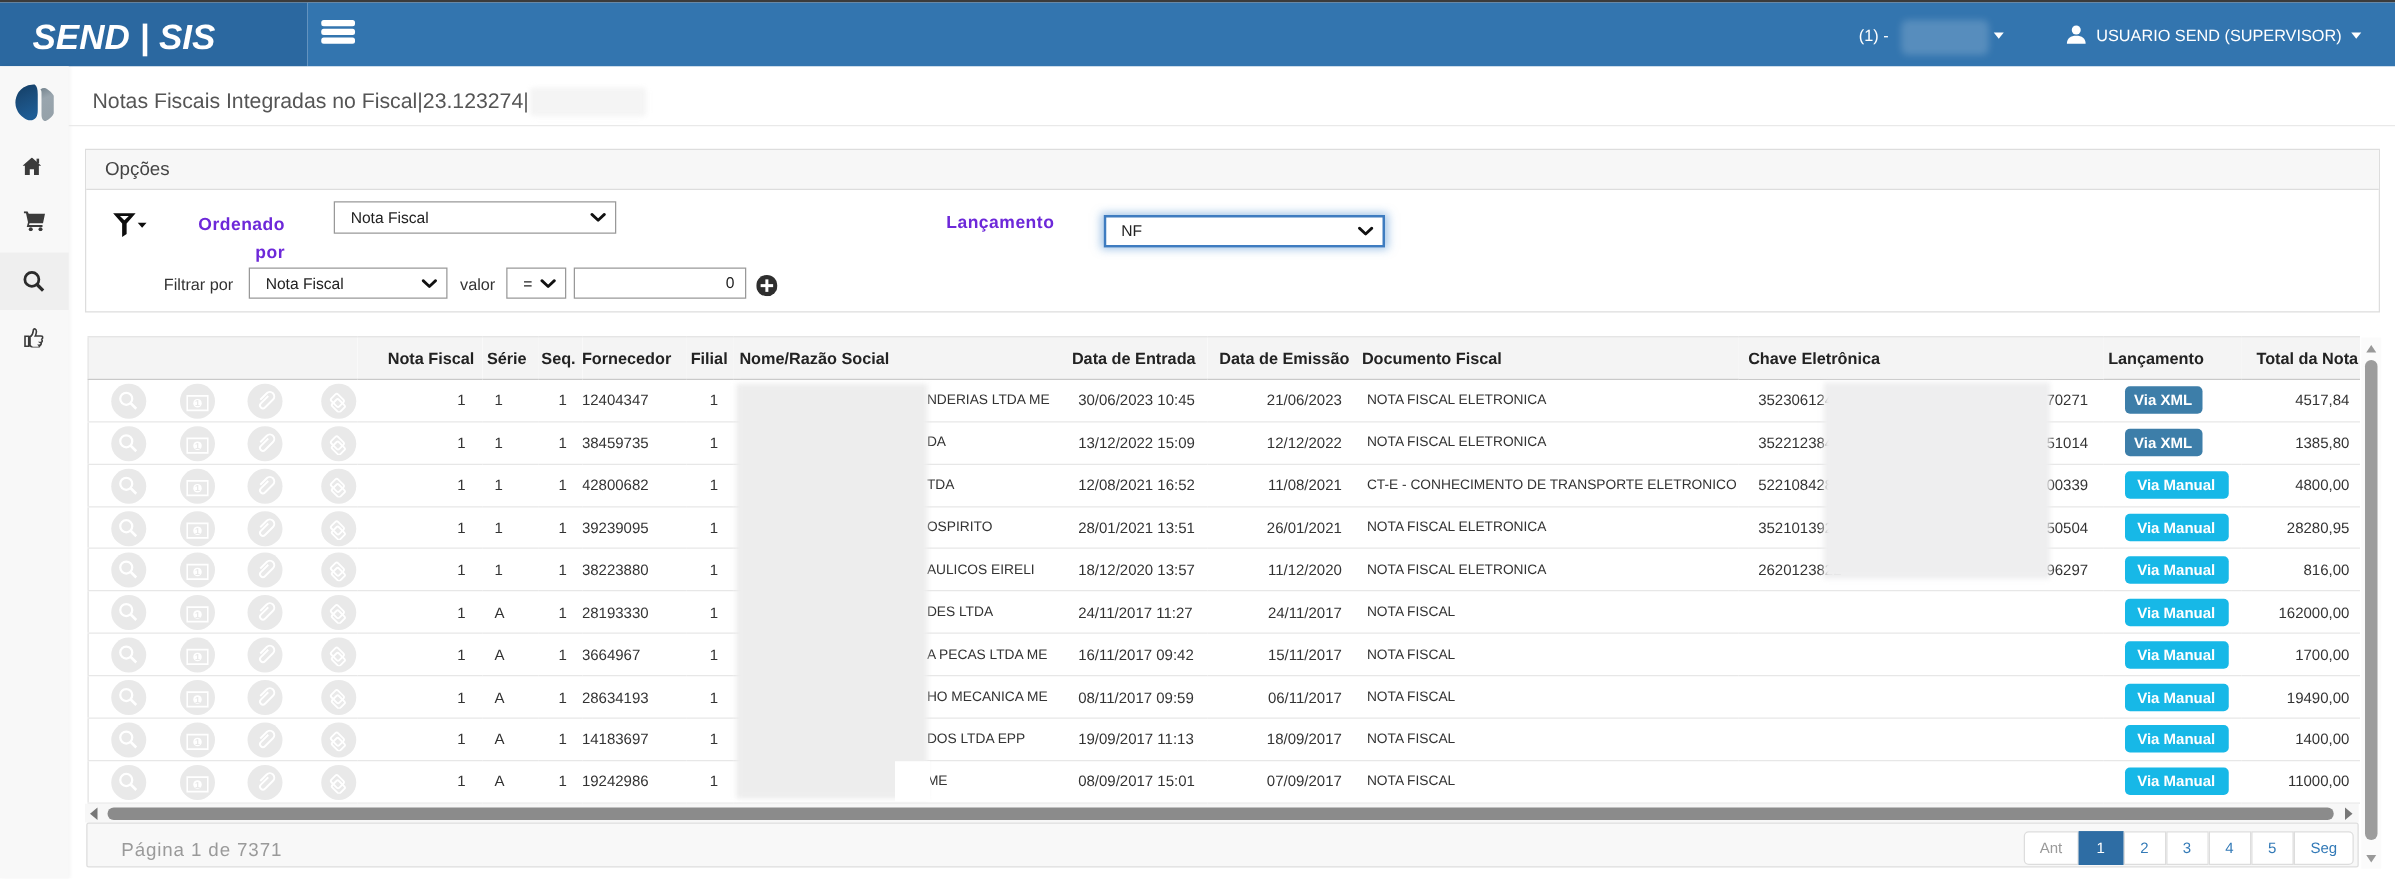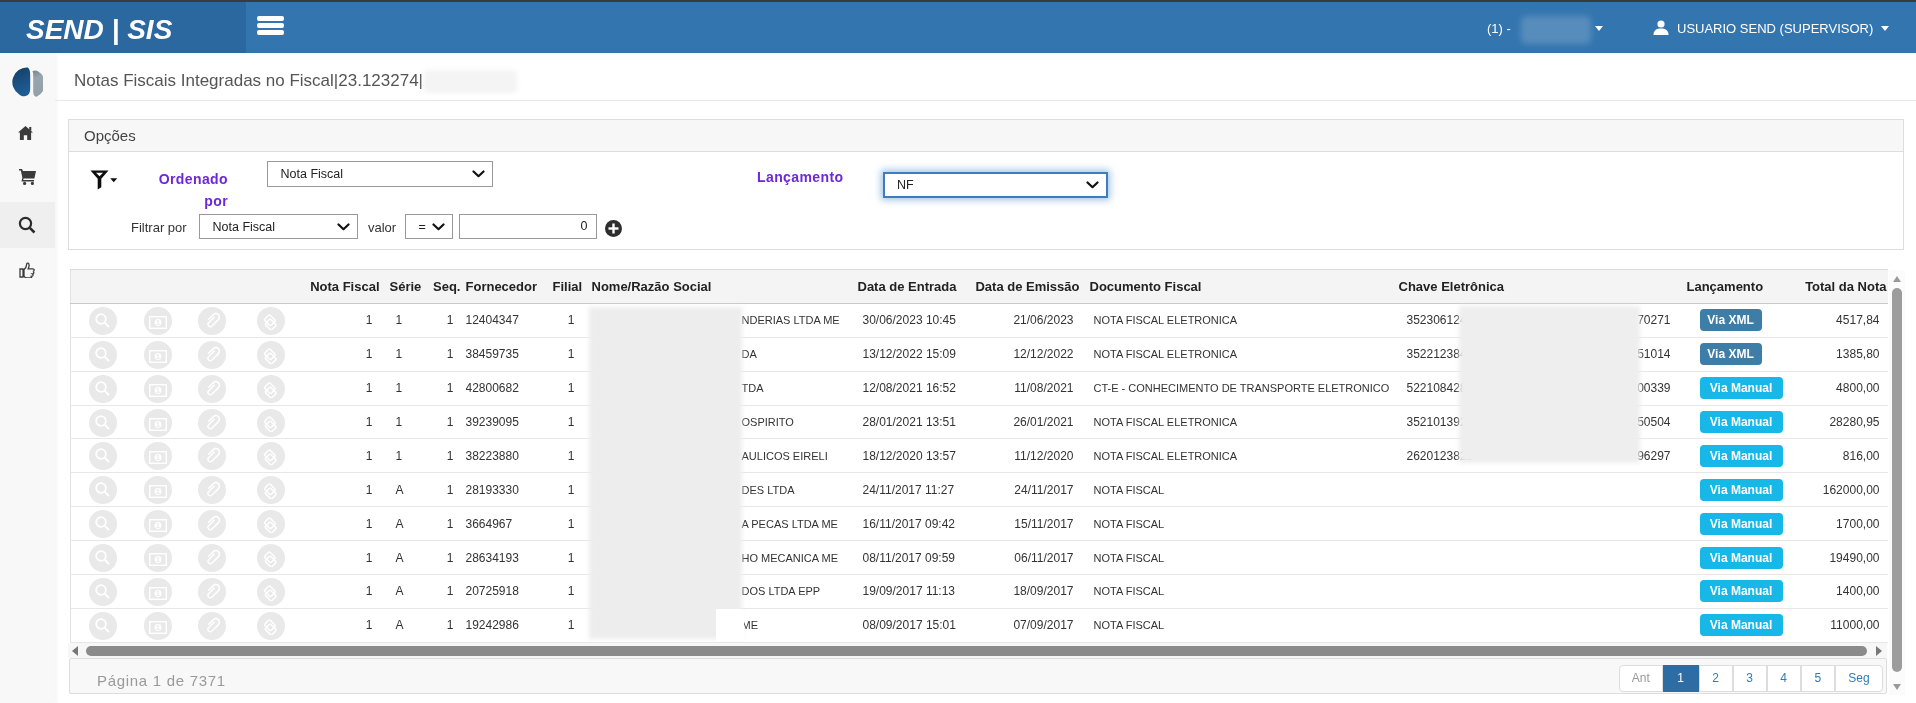--- a/index.html
+++ b/index.html
@@ -599,21 +599,21 @@
                 <g transform="rotate(45 9 9)">
                   <rect x="3.2" y="5.5" width="9" height="7.5" rx="1.5" fill="none" stroke="#fff" stroke-width="1.5"></rect>
                   <rect x="6.8" y="8" width="9" height="7.5" rx="1.5" fill="none" stroke="#fff" stroke-width="1.5"></rect>
                 </g>
               </svg>
             </span>
           </td>
           <td class="c-nota">1</td>
           <td class="c-ser">A</td>
           <td class="c-seq">1</td>
-          <td class="c-for">20725918</td>
+          <td class="c-for">14183697</td>
           <td class="c-fil">1</td>
           <td class="c-nom">DOS LTDA EPP</td>
           <td class="c-den">19/09/2017 11:13</td>
           <td class="c-dem">18/09/2017</td>
           <td class="c-doc">NOTA FISCAL</td>
           <td class="c-chv"></td>
           <td class="c-lan"><span class="btn bman">Via Manual</span></td>
           <td class="c-tot">1400,00</td>
         </tr>
         <tr>

